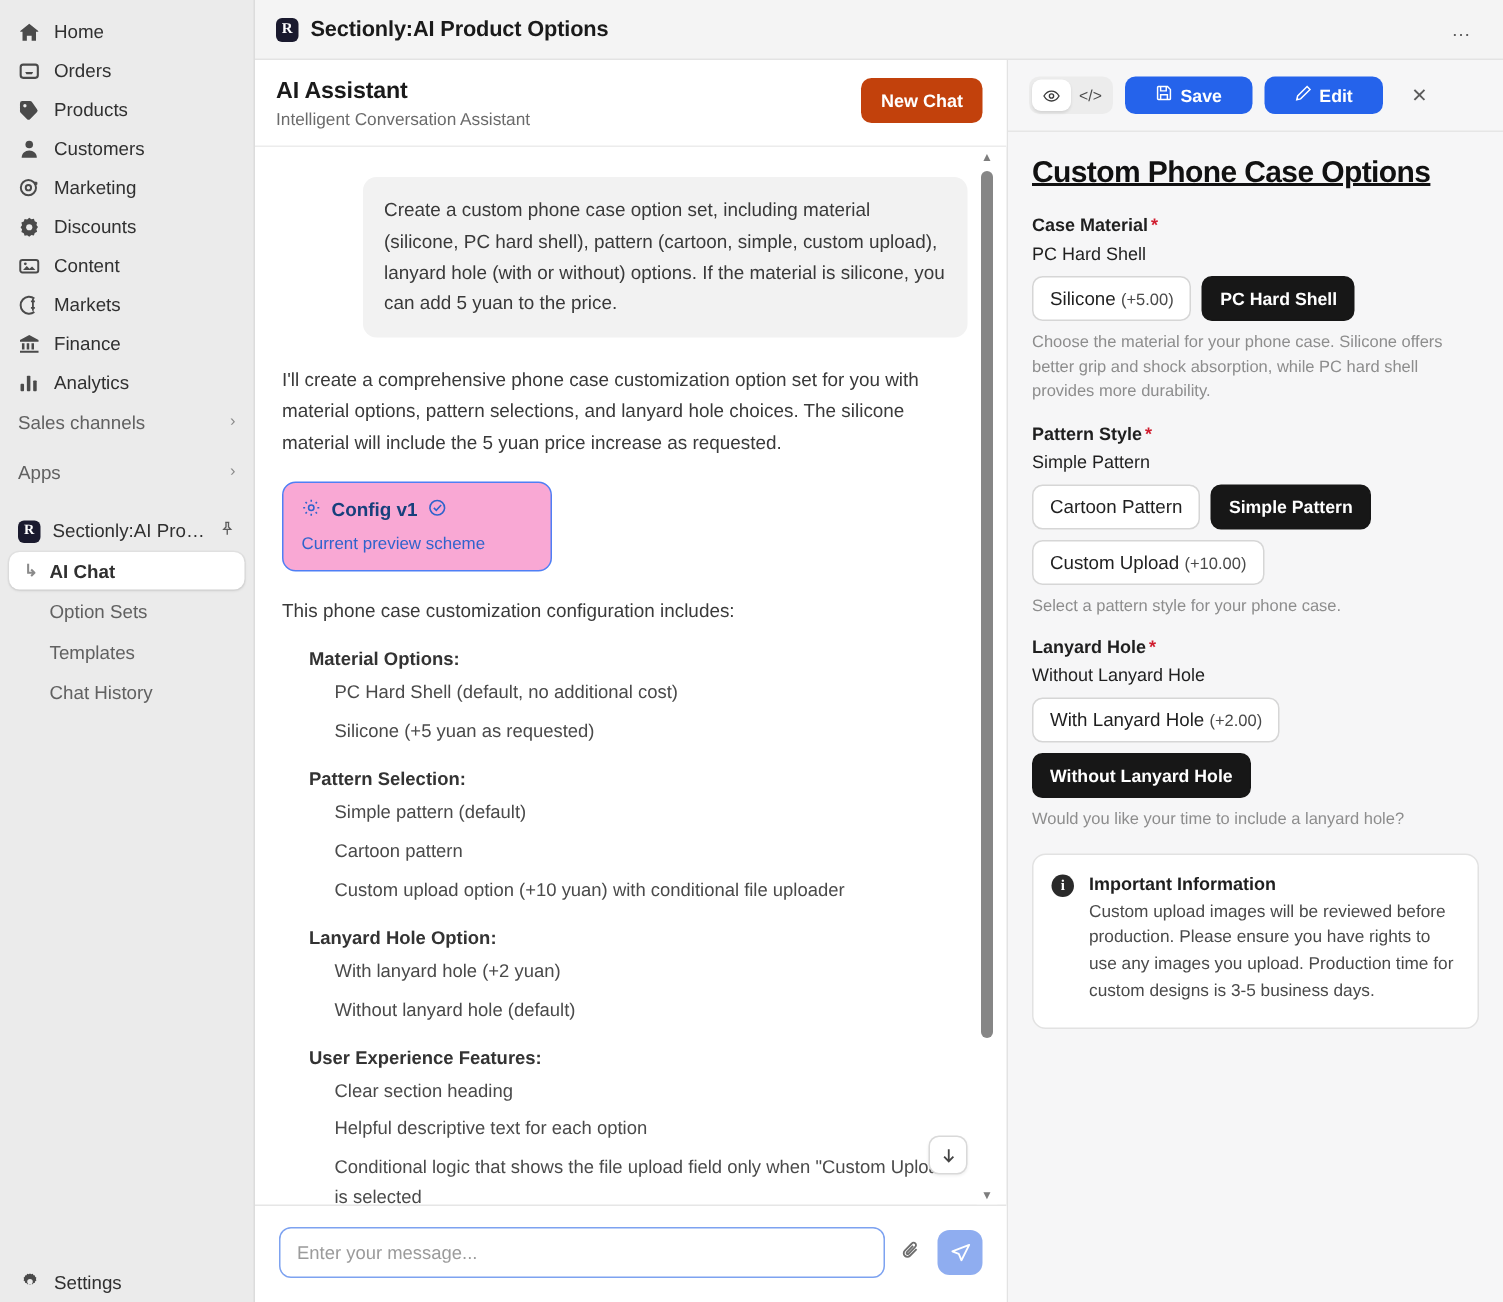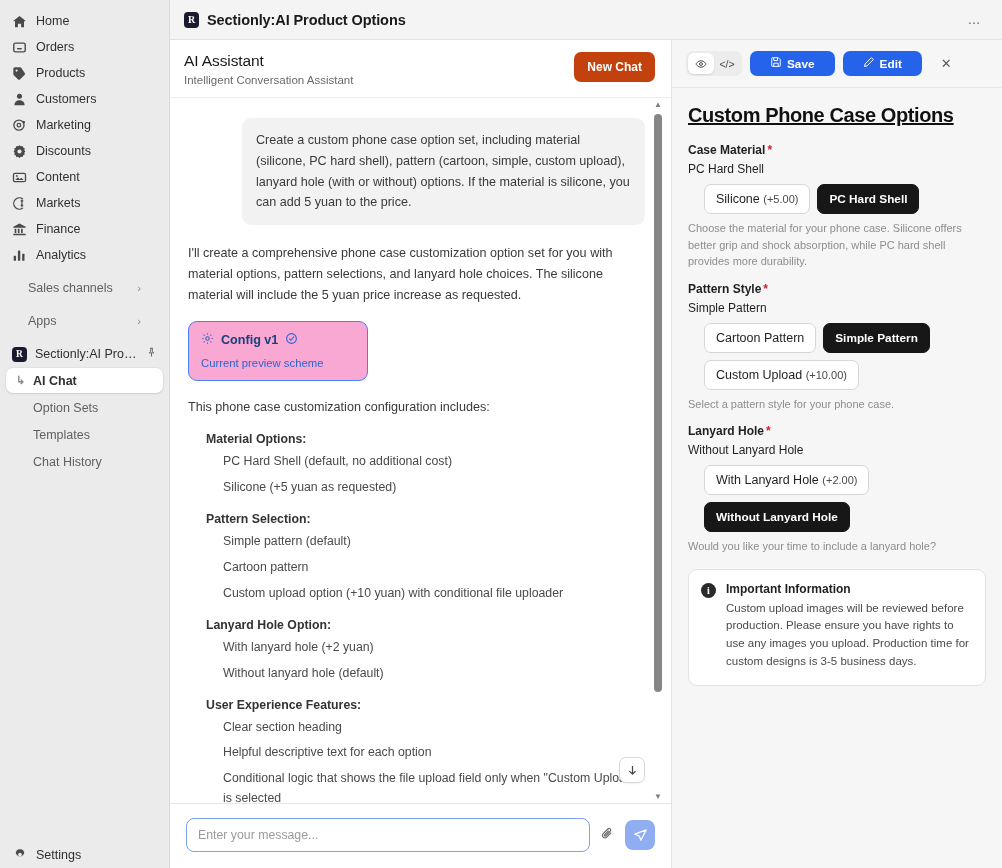--- a/index.html
+++ b/index.html
@@ -30,22 +30,22 @@
     gap: 9px;
     cursor: pointer;
     color: #303030;
     font-size: 12.5px;
   }
   .nav-item .ic { width: 15px; height: 15px; display:flex; align-items:center; justify-content:center; flex: 0 0 15px; }
   .nav-item .ic svg { display:block; }
   .nav-label { white-space: nowrap; overflow: hidden; text-overflow: ellipsis; }
 
   .section-head {
-    display: flex; align-items: center; justify-content: space-between;
-    height: 26px; margin: 0 22px; padding: 0 6px;
+    display: flex; justify-content: space-between;
+    height: 26px; margin: 0 6px; padding: 0 6px;
     color: #616161; font-size: 12.5px; cursor: pointer;
     border-radius: 7px;
   }
   .chev { color: #8a8a8a; font-size: 11px; }
   .spacer-sm { height: 7px; }
 
   .app-row {
     display:flex; align-items:center; gap:8px;
     height: 26px; margin: 0 6px; padding: 0 6px;
     border-radius: 7px; cursor: pointer; font-size: 12.5px; color:#303030;
@@ -82,21 +82,21 @@
   .dots { margin-left:auto; color:#5c5c5c; letter-spacing:1.5px; font-size:13px; cursor:pointer; padding: 2px 6px; }
 
   .body-split { display:flex; flex:1; min-height:0; }
 
   
   .chat-col { width: 502px; flex: 0 0 502px; display:flex; flex-direction:column; background:#fff; border-right:1px solid #e3e3e3; min-height:0; position:relative; }
   .chat-head {
     padding: 12px 16px 11px 14px; display:flex; align-items:flex-start;
     border-bottom:1px solid #ececec; background:#fff;
   }
-  .chat-head h1 { font-size: 15.5px; font-weight:400; color:#1a1a1a; letter-spacing:-0.1px; }
+  .chat-head h1 { font-size: 15.5px; font-weight:700; color:#1a1a1a; letter-spacing:-0.1px; }
   .chat-head .sub { font-size: 11.5px; color:#6b6b6b; margin-top:4px; }
   .new-chat {
     margin-left:auto; background:#c2410c; color:#fff; border:none;
     font-size:12px; font-weight:600; border-radius:7px; padding: 8px 13px;
     cursor:pointer; font-family:inherit; white-space:nowrap;
   }
 
   .chat-scroll { flex:1; overflow:hidden; position:relative; padding: 14px 26px 14px 14px; }
   .msg-user {
     background:#f2f2f2; border-radius:9px; padding:12px 14px;
@@ -159,21 +159,21 @@
     border-radius:7px;height:25px;padding:0 20px;font-size:11.8px;font-weight:700;
     cursor:pointer;font-family:inherit;
   }
   .tb-close { color:#5c5c5c; font-size:13px; margin-left:6px; cursor:pointer; padding:2px 5px; }
 
   .preview-body { flex:1; overflow:hidden; padding: 16px 16px 0 16px; }
   .pv-title { font-size:20px; font-weight:700; color:#111; letter-spacing:-0.4px; margin: 0 0 16px 0; text-decoration: underline; }
   .field-label { font-size:12px; font-weight:700; color:#1f1f1f; margin-top:12px; }
   .req { color:#d01d2f; margin-left:2px; }
   .field-value { font-size:12px; color:#1f1f1f; margin-top:5px; }
-  .opt-row { display:flex; flex-wrap:wrap; gap:7px; margin-top:8px;margin-left:16px; }
+  .opt-row { display:flex; flex-wrap:wrap; gap:7px; margin-top:8px; }
   .opt {
     border:1px solid #d6d6d6; background:#fff; border-radius:7px;
     padding: 7px 11px; font-size:12.5px; color:#1f1f1f; cursor:pointer;
     font-family:inherit; white-space:nowrap;
   }
   .opt .amt { font-size:11px; color:#4a4a4a; }
   .opt.selected { background:#171717; color:#fff; border-color:#171717; font-weight:700; font-size:11.8px; }
   .help { font-size:11px; color:#8d8d8d; line-height:1.5; margin-top:6px; max-width:296px; }
 
   .info-box {

